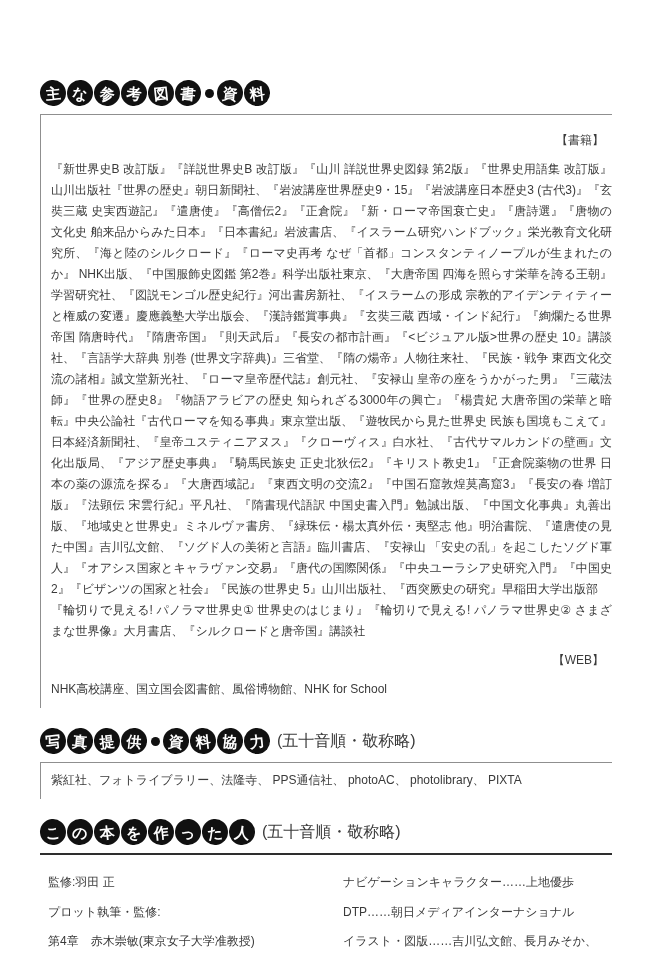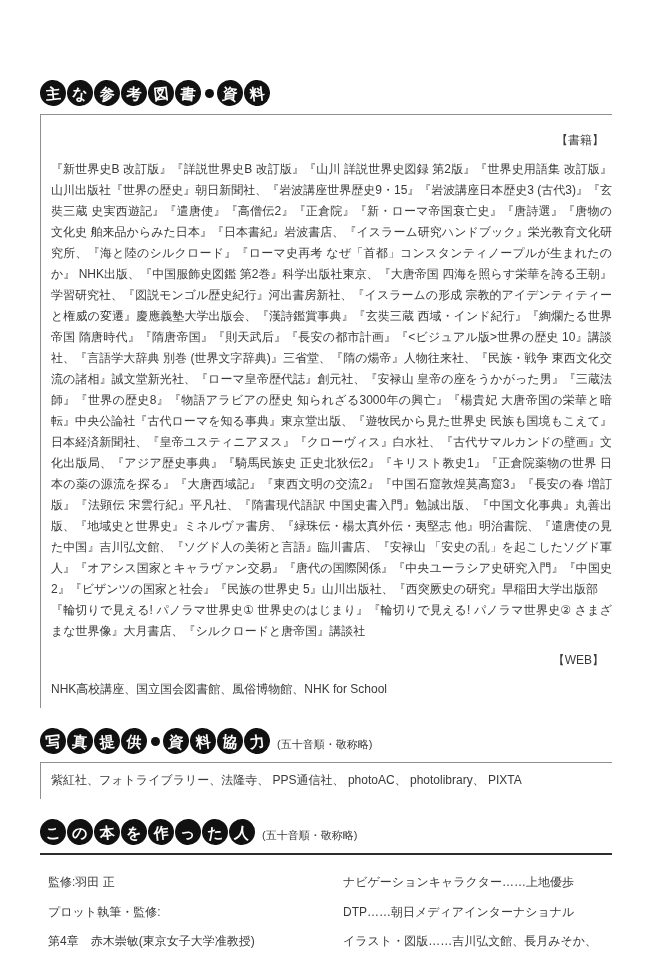--- a/index.html
+++ b/index.html
@@ -16,21 +16,21 @@
   .circle{
     width:26px;height:26px;border-radius:50%;
     background:#111111;color:#ffffff;
     font-size:15px;font-weight:bold;line-height:1;
     display:flex;align-items:center;justify-content:center;
     margin-right:1px;flex:0 0 auto;
   }
   .circles .circle:nth-child(odd){transform:rotate(-6deg);}
   .circles .circle:nth-child(even){transform:rotate(6deg);}
   .mid-dot{width:9px;height:9px;border-radius:50%;background:#111111;margin:0 3px;flex:0 0 auto;}
-  .heading .note{font-size:11px;color:#3a3a3a;margin-left:6px;padding-bottom:2px;white-space:nowrap;}
+  .heading .note{font-size:16px;color:#3a3a3a;margin-left:6px;padding-bottom:2px;white-space:nowrap;}
 
   
   .block{
     border-top:1px solid #8f8f8f;border-left:1px solid #8f8f8f;
     padding:7px 0 8px 10px;margin:0 0 20px 0;
   }
   .para{margin:0;font-size:12px;line-height:21px;text-align:justify;}
   .label-line{margin:8px;font-size:12px;line-height:21px;text-align:right;}
 
   

